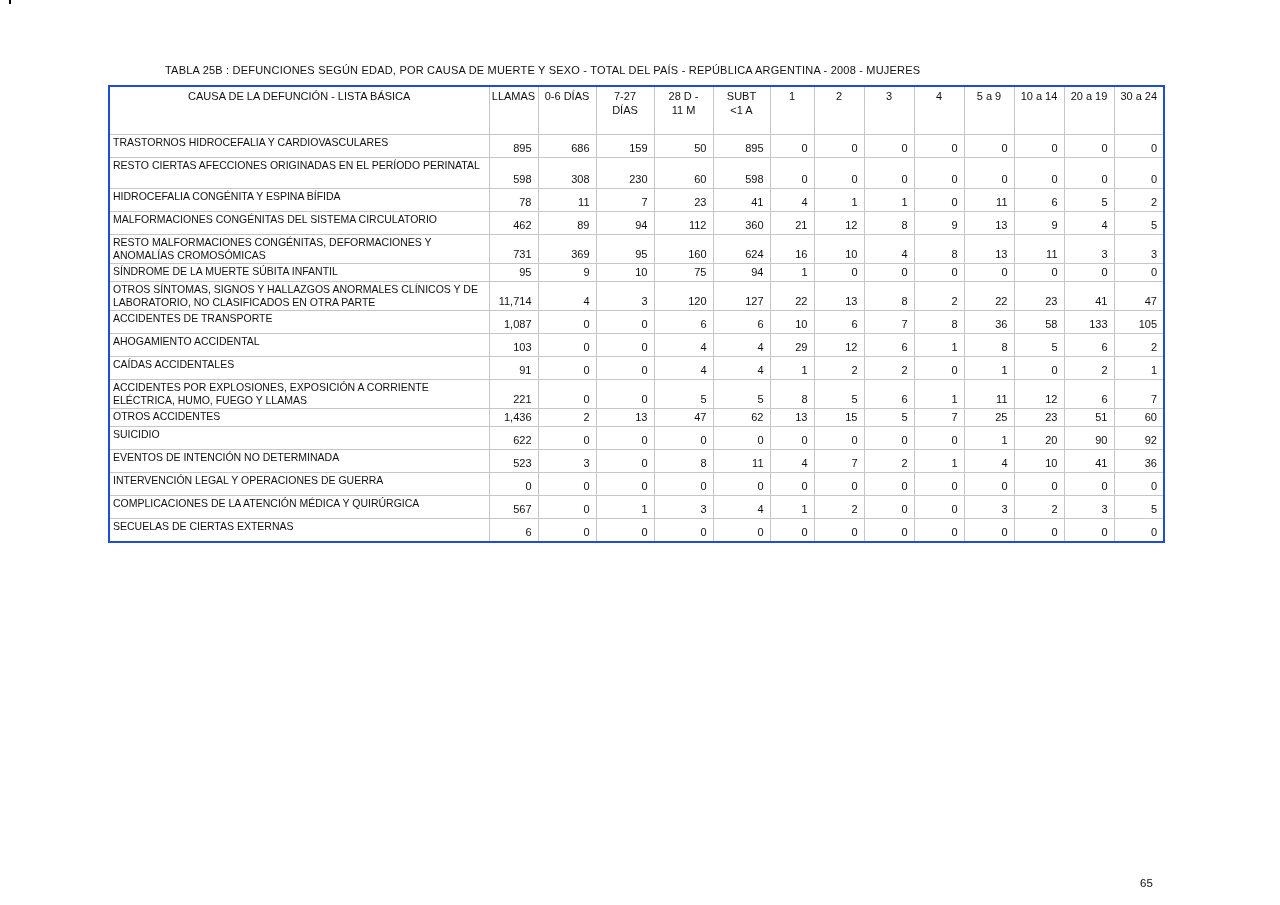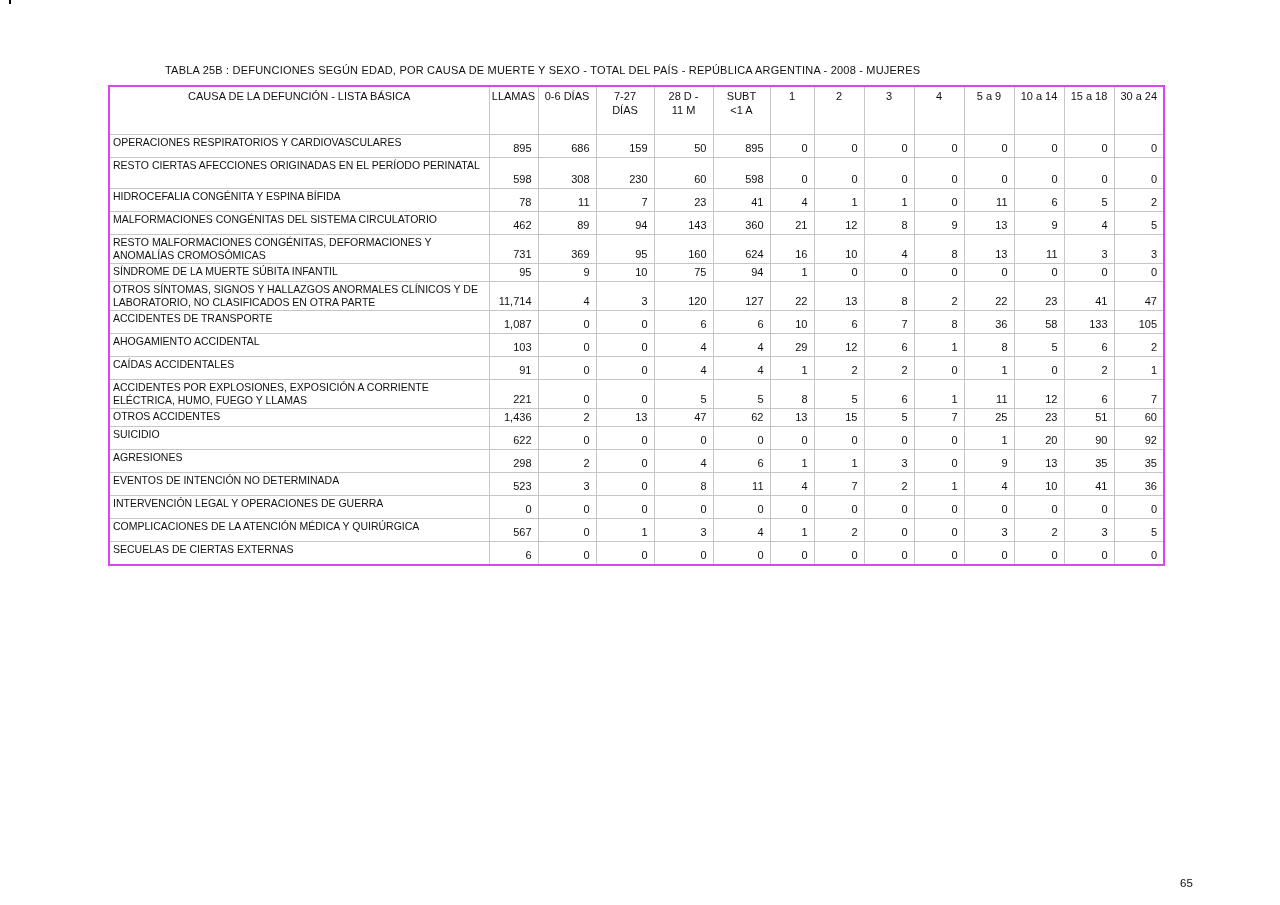--- a/index.html
+++ b/index.html
@@ -36,21 +36,21 @@
     color: #111;
     margin-left: 48px;
   }
   table.deaths {
     position: absolute;
     left: 108px;
     top: 85px;
     width: 1055px;
     border-collapse: collapse;
     table-layout: fixed;
-    border: 2px solid #d946ef;
+    border: 2px solid #1d4ed8;
   }
   table.deaths th, table.deaths td {
     border: 1px solid #c6c6c6;
     overflow: hidden;
   }
   table.deaths th {
     font-weight: normal;
     font-size: 11px;
     text-align: center;
     vertical-align: top;
@@ -78,21 +78,21 @@
     padding: 1px 6px 2px 0;
     line-height: 13px;
     color: #111;
   }
   tbody tr:nth-child(2) td { height: 27px; }
   tbody tr:nth-child(6) td,
   tbody tr:nth-child(12) td,
   tbody tr:nth-child(19) td { height: 14px; }
   .page-number {
     position: absolute;
-    left: 1180px;
+    left: 1140px;
     top: 877px;
     font-size: 11.5px;
     color: #111;
   }
 </style>
 </head>
 <body>
 
 <div class="page">
 
@@ -127,27 +127,27 @@
         <th>28 D -
 11 M</th>
         <th>SUBT
 &lt;1 A</th>
         <th>1</th>
         <th>2</th>
         <th>3</th>
         <th>4</th>
         <th>5 a 9</th>
         <th>10 a 14</th>
-        <th>15 a 18</th>
+        <th>20 a 19</th>
         <th>30 a 24</th>
       </tr>
     </thead>
     <tbody>
         <tr>
-          <td class="cause">OPERACIONES RESPIRATORIOS Y CARDIOVASCULARES</td>
+          <td class="cause">TRASTORNOS HIDROCEFALIA Y CARDIOVASCULARES</td>
           <td class="num">895</td>
           <td class="num">686</td>
           <td class="num">159</td>
           <td class="num">50</td>
           <td class="num">895</td>
           <td class="num">0</td>
           <td class="num">0</td>
           <td class="num">0</td>
           <td class="num">0</td>
           <td class="num">0</td>
@@ -185,21 +185,21 @@
           <td class="num">11</td>
           <td class="num">6</td>
           <td class="num">5</td>
           <td class="num">2</td>
         </tr>
         <tr>
           <td class="cause">MALFORMACIONES CONGÉNITAS DEL SISTEMA CIRCULATORIO</td>
           <td class="num">462</td>
           <td class="num">89</td>
           <td class="num">94</td>
-          <td class="num">143</td>
+          <td class="num">112</td>
           <td class="num">360</td>
           <td class="num">21</td>
           <td class="num">12</td>
           <td class="num">8</td>
           <td class="num">9</td>
           <td class="num">13</td>
           <td class="num">9</td>
           <td class="num">4</td>
           <td class="num">5</td>
         </tr>
@@ -341,36 +341,20 @@
           <td class="num">0</td>
           <td class="num">0</td>
           <td class="num">0</td>
           <td class="num">0</td>
           <td class="num">1</td>
           <td class="num">20</td>
           <td class="num">90</td>
           <td class="num">92</td>
         </tr>
         <tr>
-          <td class="cause">AGRESIONES</td>
-          <td class="num">298</td>
-          <td class="num">2</td>
-          <td class="num">0</td>
-          <td class="num">4</td>
-          <td class="num">6</td>
-          <td class="num">1</td>
-          <td class="num">1</td>
-          <td class="num">3</td>
-          <td class="num">0</td>
-          <td class="num">9</td>
-          <td class="num">13</td>
-          <td class="num">35</td>
-          <td class="num">35</td>
-        </tr>
-        <tr>
           <td class="cause">EVENTOS DE INTENCIÓN NO DETERMINADA</td>
           <td class="num">523</td>
           <td class="num">3</td>
           <td class="num">0</td>
           <td class="num">8</td>
           <td class="num">11</td>
           <td class="num">4</td>
           <td class="num">7</td>
           <td class="num">2</td>
           <td class="num">1</td>

